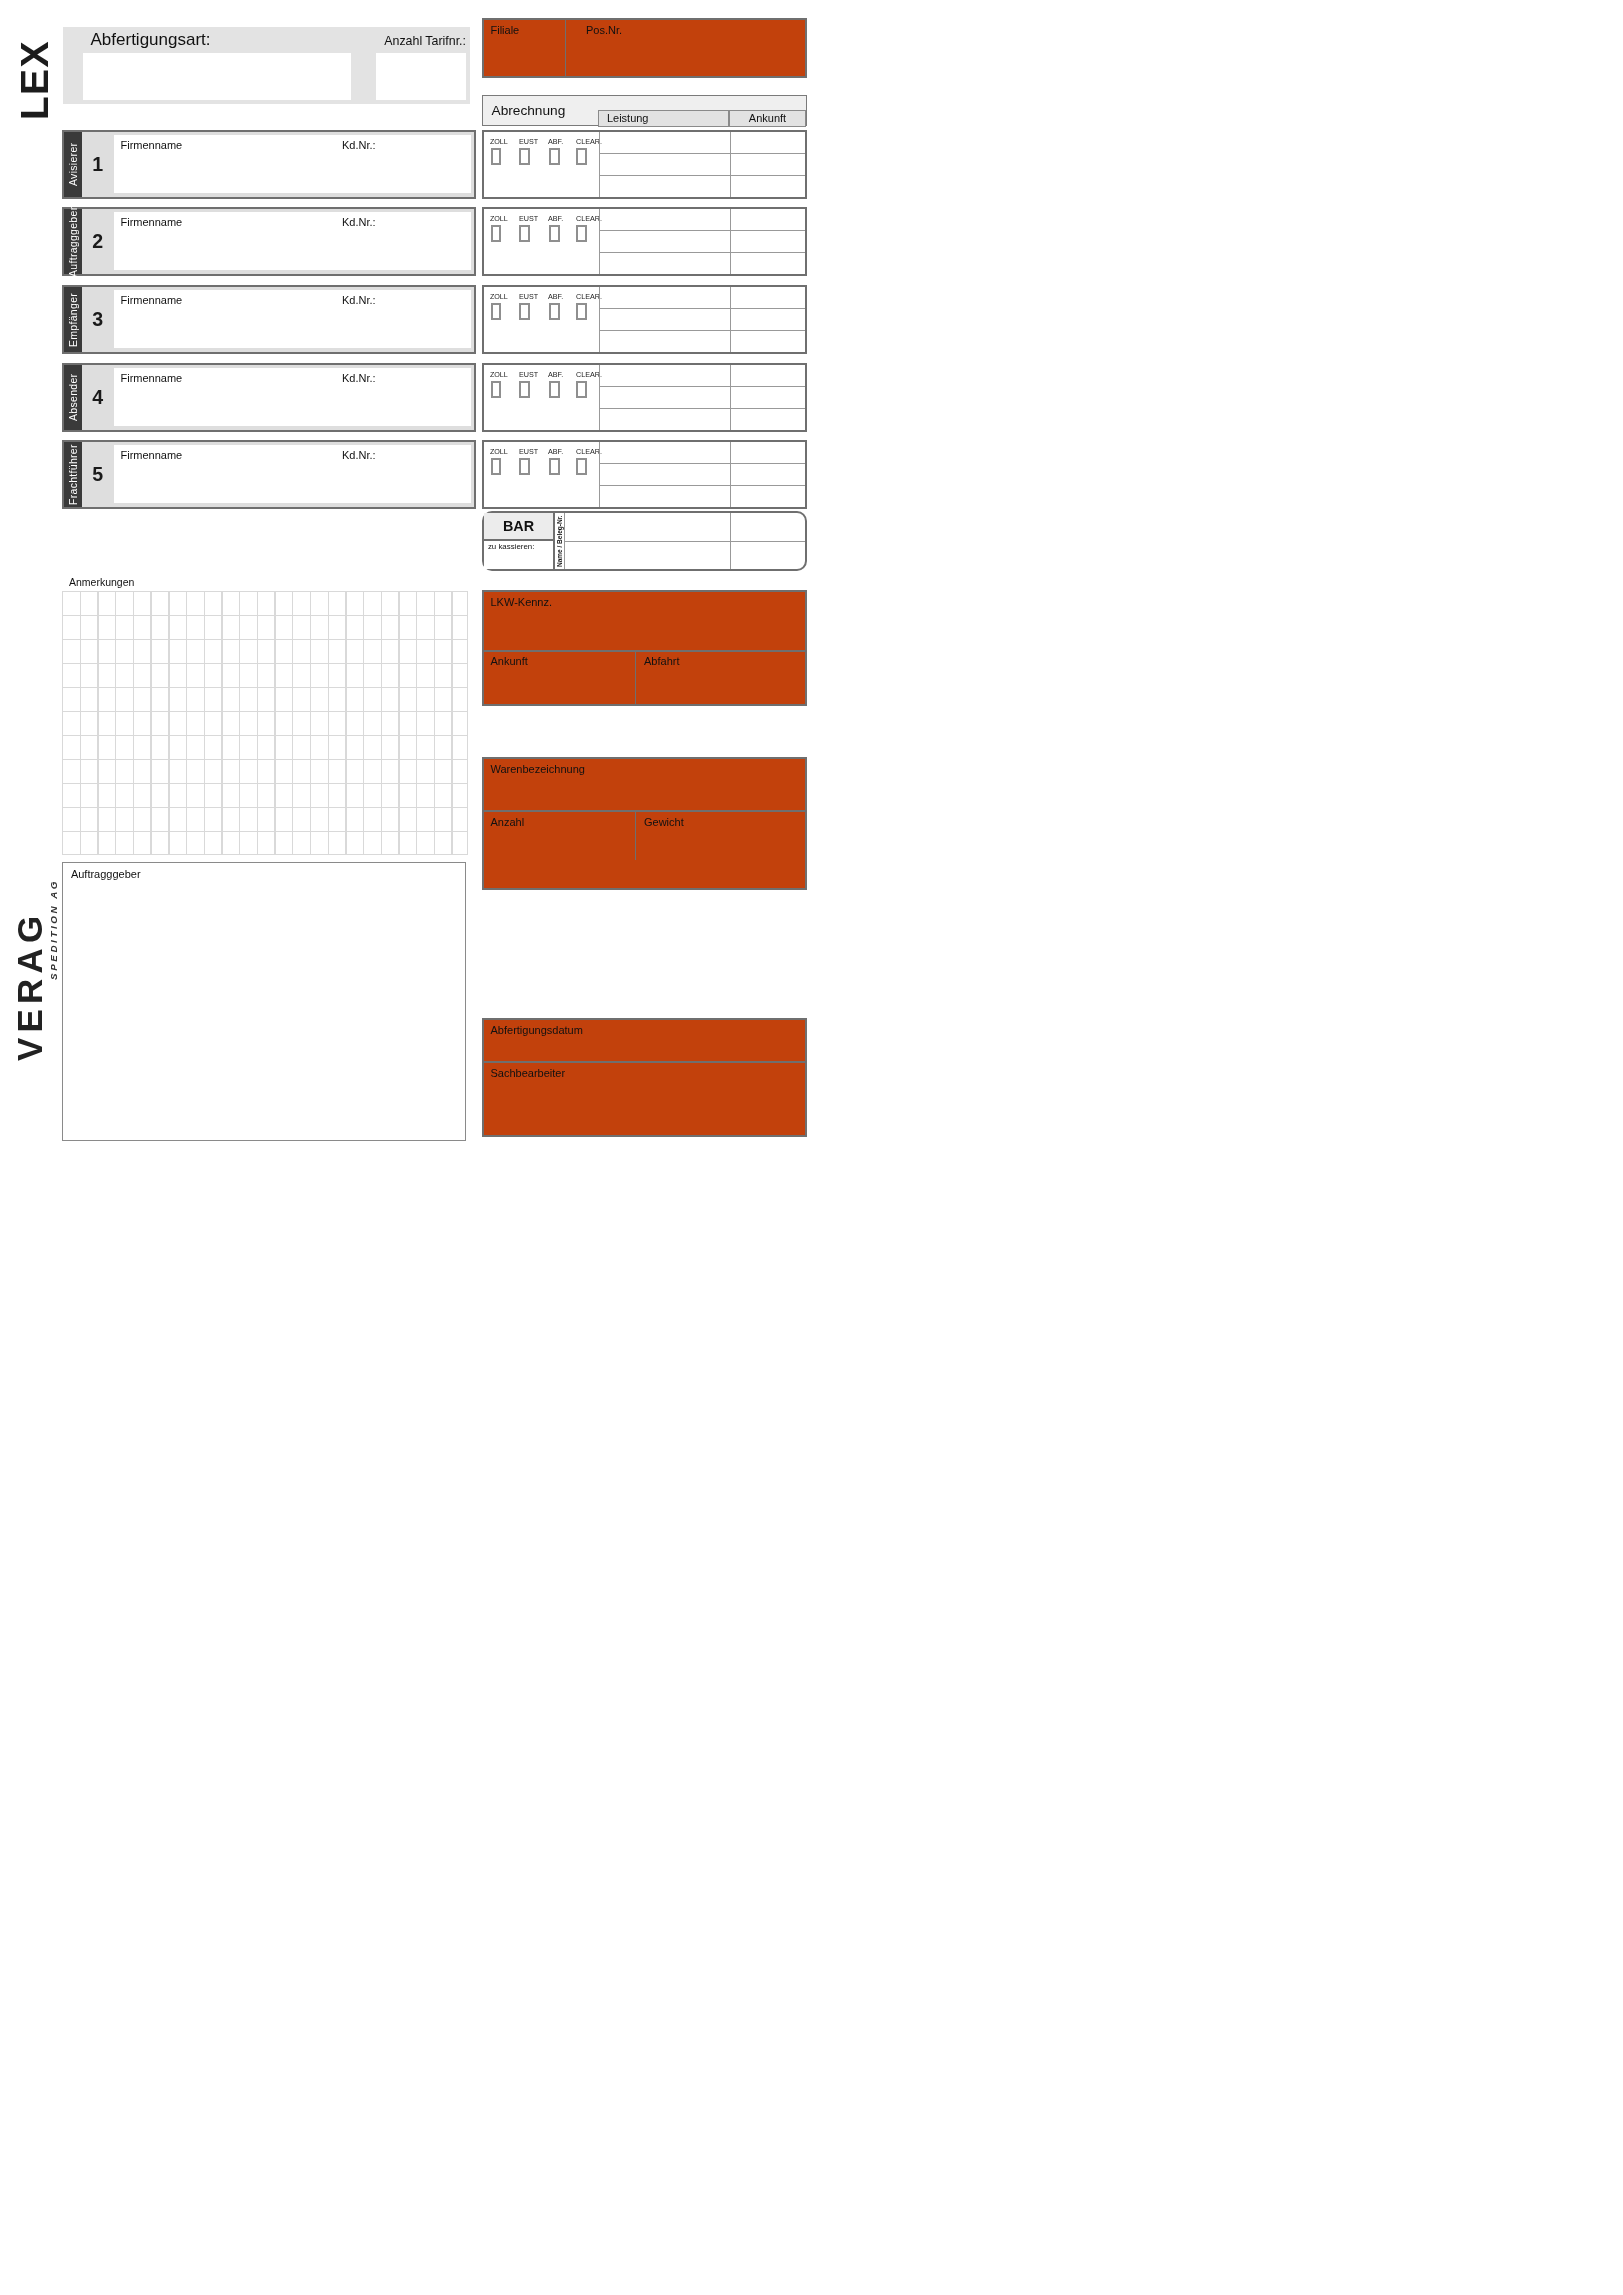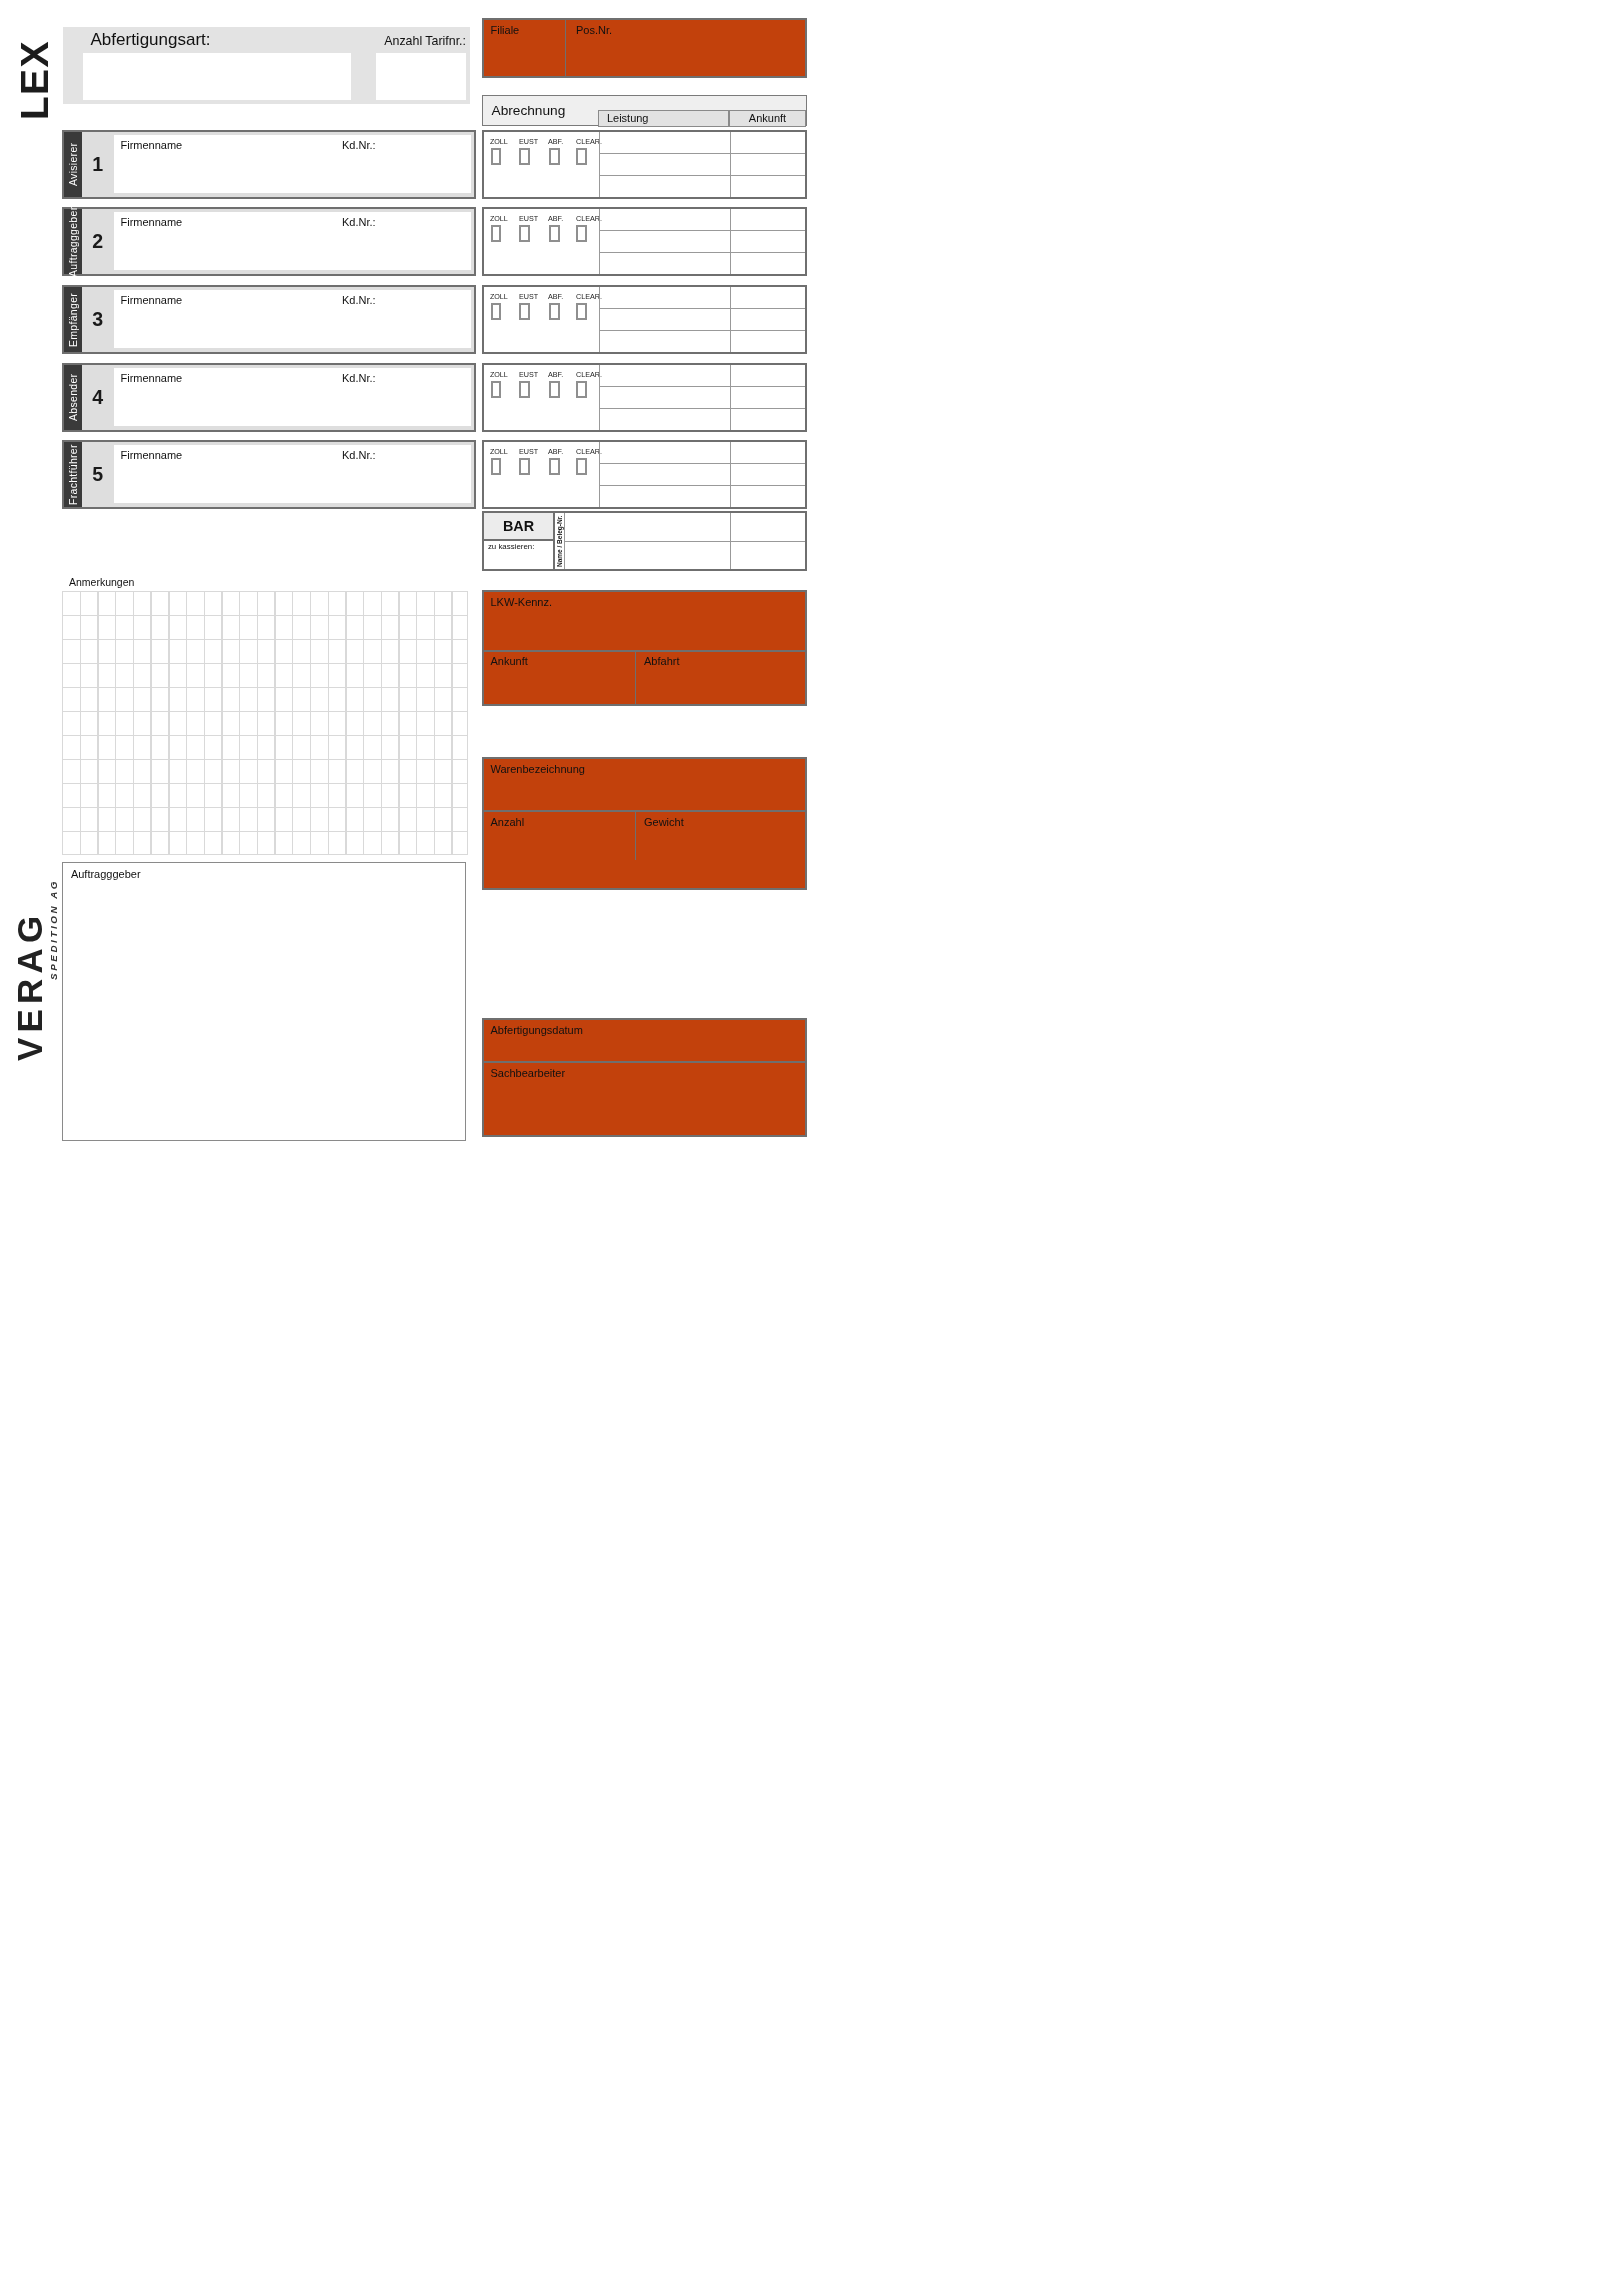--- a/index.html
+++ b/index.html
@@ -43,21 +43,21 @@
   <div class="abs" style="left:63px;top:27px;width:407px;height:77px;background:#e3e3e3;">
     <span class="abs" style="left:27.5px;top:3.3px;font-size:17px;">Abfertigungsart:</span>
     <div class="abs" style="left:19.6px;top:25.5px;width:268px;height:47px;background:#fff;"></div>
     <span class="abs" style="left:275px;top:7.2px;width:128px;text-align:right;font-size:12.4px;">Anzahl Tarifnr.:</span>
     <div class="abs" style="left:313px;top:25.5px;width:90px;height:47px;background:#fff;"></div>
   </div>
 
   <div class="panel" style="left:482px;top:18.3px;width:325px;height:60px;">
     <span class="lbl abs" style="left:6.5px;top:3.9px;">Filiale</span>
     <div class="abs" style="left:81px;top:0;width:1.3px;height:56px;background:#6f6f6f;"></div>
-    <span class="lbl abs" style="left:92px;top:3.9px;">Pos.Nr.</span>
+    <span class="lbl abs" style="left:102px;top:3.9px;">Pos.Nr.</span>
     <div class="abs" style="left:0;top:0;width:81px;height:56px;"></div>
     <div class="abs" style="left:82px;top:0;width:239px;height:56px;"></div>
   </div>
 
   <div class="abs" style="left:482px;top:95px;width:325px;height:31px;background:#efefef;border:1.3px solid #7a7a7a;box-sizing:border-box;text-align:right;">
     <span class="abs" style="left:8.5px;top:6.5px;font-size:13.7px;">Abrechnung</span>
     <div class="colhead" style="left:115px;top:13.7px;width:131px;height:17px;padding-left:7.9px;">
       <span>Leistung</span>
     </div>
     <div class="colhead" style="left:246px;top:13.7px;width:77px;height:17px;justify-content:center;">
@@ -193,21 +193,21 @@
     <div class="cb" style="left:35px;"></div>
     <div class="cb" style="left:65px;"></div>
     <div class="cb" style="left:92px;"></div>
     <div class="vline" style="left:115px;"></div>
     <div class="vline" style="left:246px;"></div>
     <div class="hline" style="top:21px;"></div>
     <div class="hline" style="top:43px;"></div>
     <div class="abs" style="left:116px;top:0;width:207px;height:65px;"></div>
   </div>
 
-  <div class="abr-block" style="top:511px;height:60px;">
+  <div class="abr-block" style="top:511px;height:60px;border-radius:10px;">
     <div class="abs" style="left:0;top:0;width:69px;height:26px;background:#ececec;border-right:2px solid #6f6f6f;border-bottom:2px solid #6f6f6f;display:flex;align-items:center;justify-content:center;font-size:14.4px;font-weight:bold;">BAR</div>
     <div class="abs" style="left:0;top:28px;width:69px;height:27.5px;background:#fff;border-right:2px solid #6f6f6f;">
       <span class="abs" style="left:3.9px;top:1.3px;font-size:7.9px;">zu kassieren:</span>
     </div>
     <div class="abs vtext" style="left:71px;top:0;width:9.8px;height:56px;font-size:6.5px;font-weight:bold;">Name / Beleg-Nr.</div>
     <div class="vline" style="left:80px;height:56px;"></div>
     <div class="vline" style="left:246px;height:56px;"></div>
     <div class="abs" style="left:81px;top:27.5px;right:0;height:0.7px;background:#999;"></div>
     <div class="abs" style="left:81px;top:0;width:241px;height:56px;"></div>
   </div>

